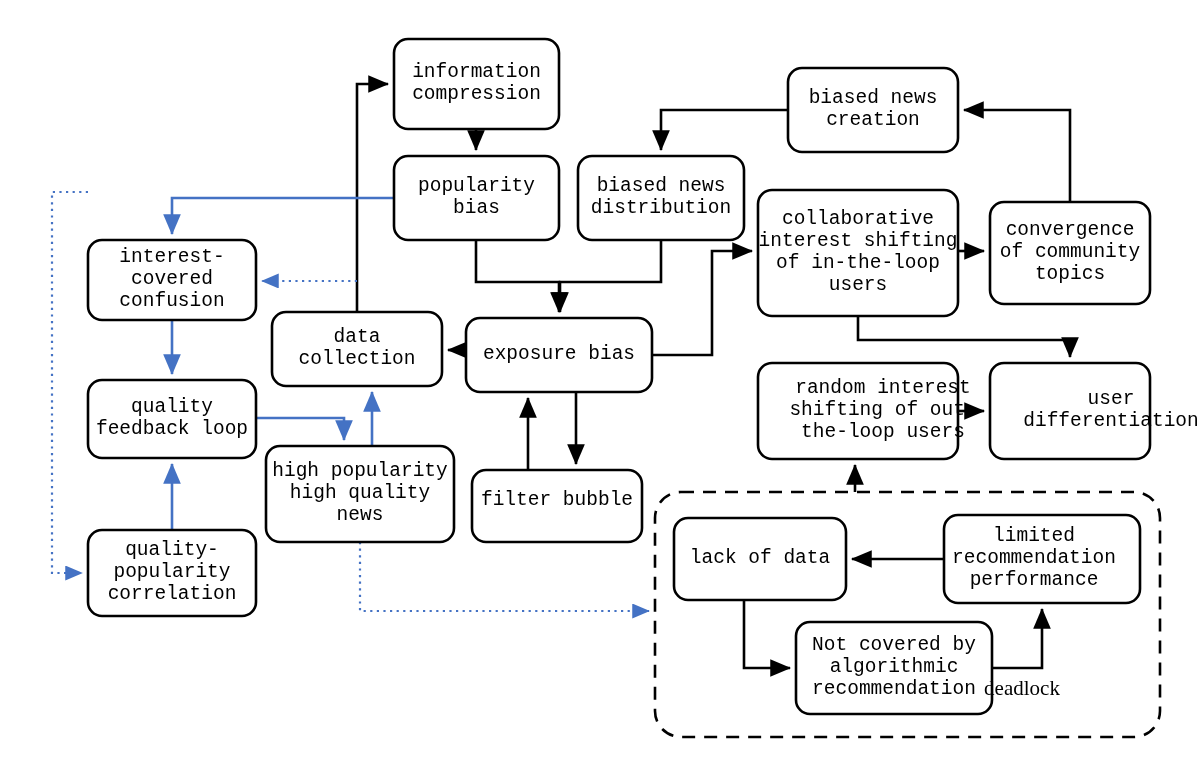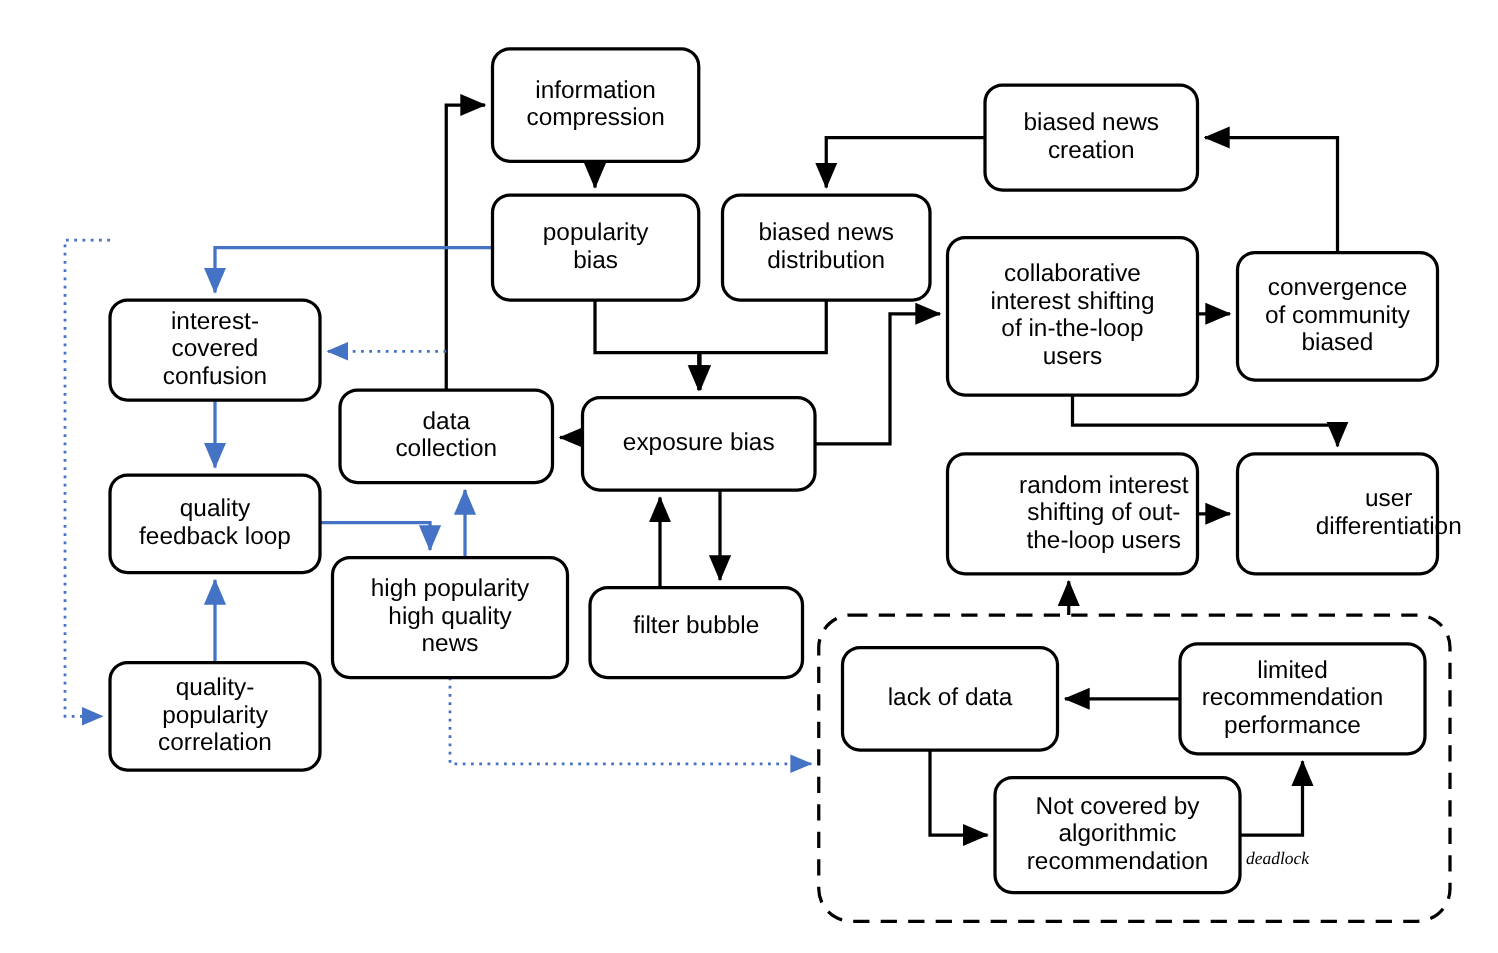--- a/index.html
+++ b/index.html
@@ -3,27 +3,26 @@
 <meta charset="utf-8">
 <style>
   html,body{margin:0;padding:0;background:#ffffff;}
   body{width:1198px;height:762px;overflow:hidden;
        font-family:"Liberation Serif","DejaVu Serif",serif;}
   #stage{position:relative;width:1198px;height:762px;}
   svg{position:absolute;left:0;top:0;width:1198px;height:762px;}
   .nodelabel{
     position:absolute;display:flex;align-items:center;justify-content:center;
     text-align:center;line-height:1.12;color:#000;
-    font-family:Liberation Sans, sans-serif;
+    font-family:Liberation Mono, monospace;
     font-size:19.5px;pointer-events:none;white-space:pre-line;border-radius:27px;
   }
   .grouplabel{
-    position:absolute;color:#000;font-size:14px;
+    position:absolute;color:#000;font-size:21px;
     font-family:"Liberation Serif","DejaVu Serif",serif;
-    font-style:italic;
   }
 </style>
 </head>
 <body>
 
 <div id="stage">
   <svg viewBox="0 0 1198 762">
     <defs>
       <marker id="ah-black" markerWidth="9" markerHeight="9" refX="7.6" refY="3.4" orient="auto" markerUnits="strokeWidth">
         <path d="M0,0 L8,3.4 L0,6.8 z" fill="#000000"></path>
@@ -93,21 +92,21 @@
       <div class="nodelabel" style="left: 578px; top: 156px; width: 166px; height: 84px;">biased news
 distribution</div>
       <div class="nodelabel" style="left: 788px; top: 68px; width: 170px; height: 84px;">biased news
 creation</div>
       <div class="nodelabel" style="left: 758px; top: 190px; width: 200px; height: 126px;">collaborative
 interest shifting
 of  in-the-loop
 users</div>
       <div class="nodelabel" style="left: 990px; top: 202px; width: 160px; height: 102px;">convergence
 of community
-biased</div>
+topics</div>
       <div class="nodelabel" style="left: 88px; top: 240px; width: 168px; height: 80px;">interest-
 covered
 confusion</div>
       <div class="nodelabel" style="left: 272px; top: 312px; width: 170px; height: 74px;">data
 collection</div>
       <div class="nodelabel" style="left: 466px; top: 318px; width: 186px; height: 74px;">exposure bias</div>
       <div class="nodelabel" style="left: 88px; top: 380px; width: 168px; height: 78px;">quality
 feedback loop</div>
       <div class="nodelabel" style="left: 758px; top: 363px; width: 200px; height: 96px; padding-left: 25px;">random interest
 shifting of  out-

